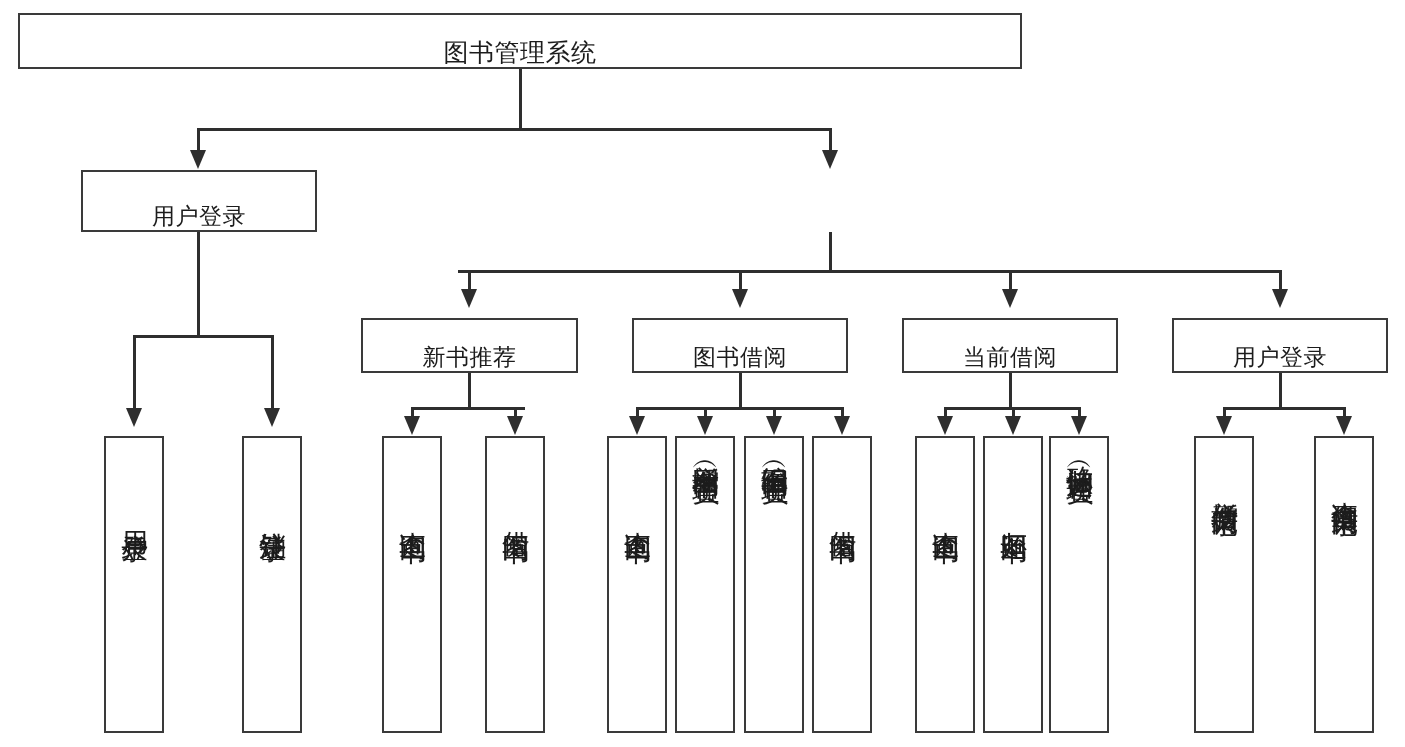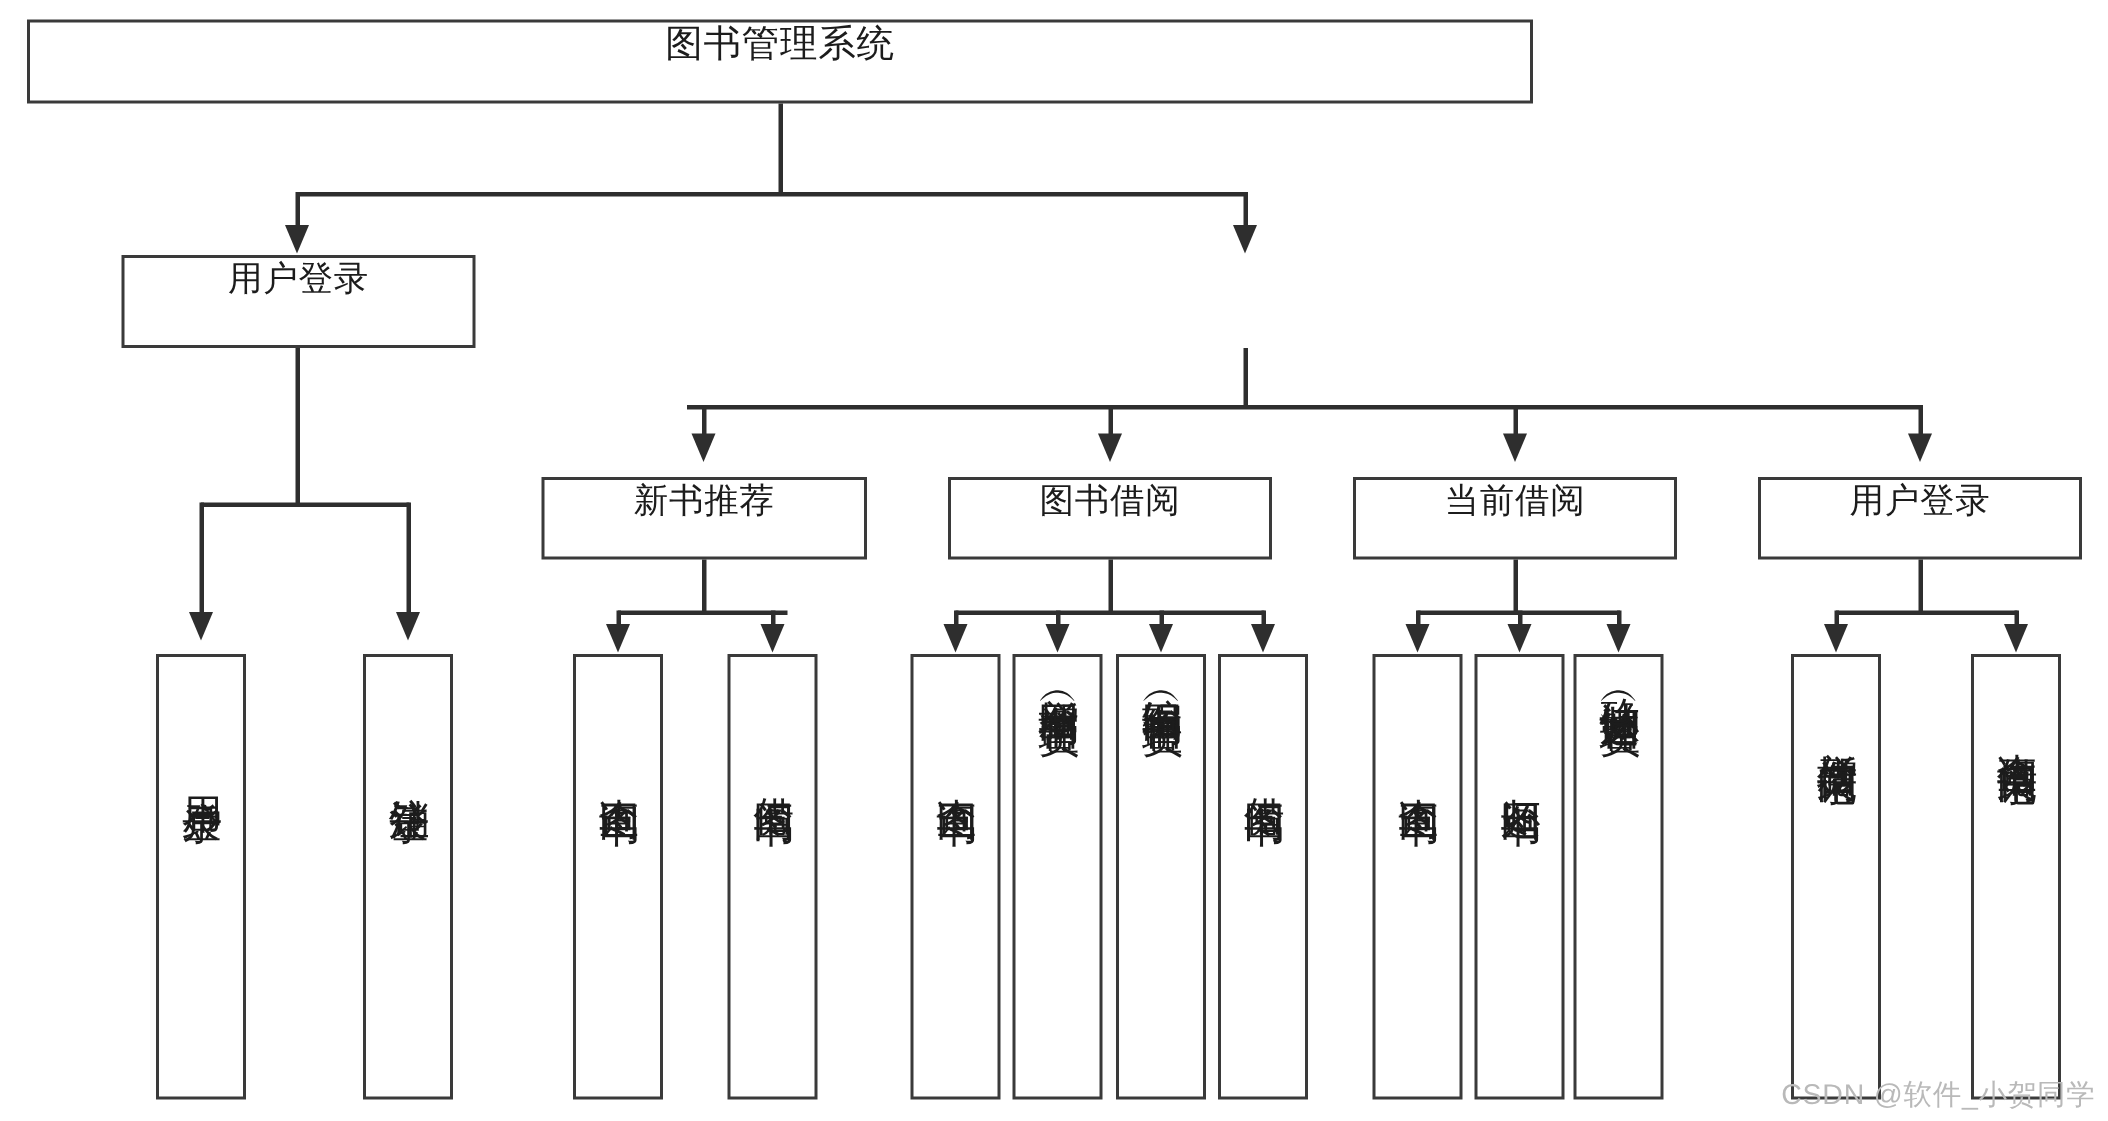--- a/index.html
+++ b/index.html
@@ -18,21 +18,21 @@
     background: #ffffff;
     overflow: hidden;
   }
   
   .node {
     position: absolute;
     box-sizing: border-box;
     background: #ffffff;
     border: 2px solid #3a3a3a;
     display: flex;
-    align-items: flex-start;
+    align-items: flex-end;
     justify-content: center;
     color: #1c1c1c;
   }
   .node .label {
     display: block;
     text-align: center;
     line-height: 1.16;
     letter-spacing: 0.5px;
     white-space: nowrap;
   }
@@ -216,15 +216,14 @@
     <span class="label">确认归还（管理员）</span>
   </div>
 
   <div class="node leaf midhigh" style="left:1194px; top:436px; width:60px; height:297px;">
     <span class="label">新增借阅记录</span>
   </div>
   <div class="node leaf midhigh" style="left:1314px; top:436px; width:60px; height:297px;">
     <span class="label">查询借阅记录</span>
   </div>
 
-  <div id="watermark">CSDN @软件_小贺同学</div>
 
 </div>
 
 </body></html>

